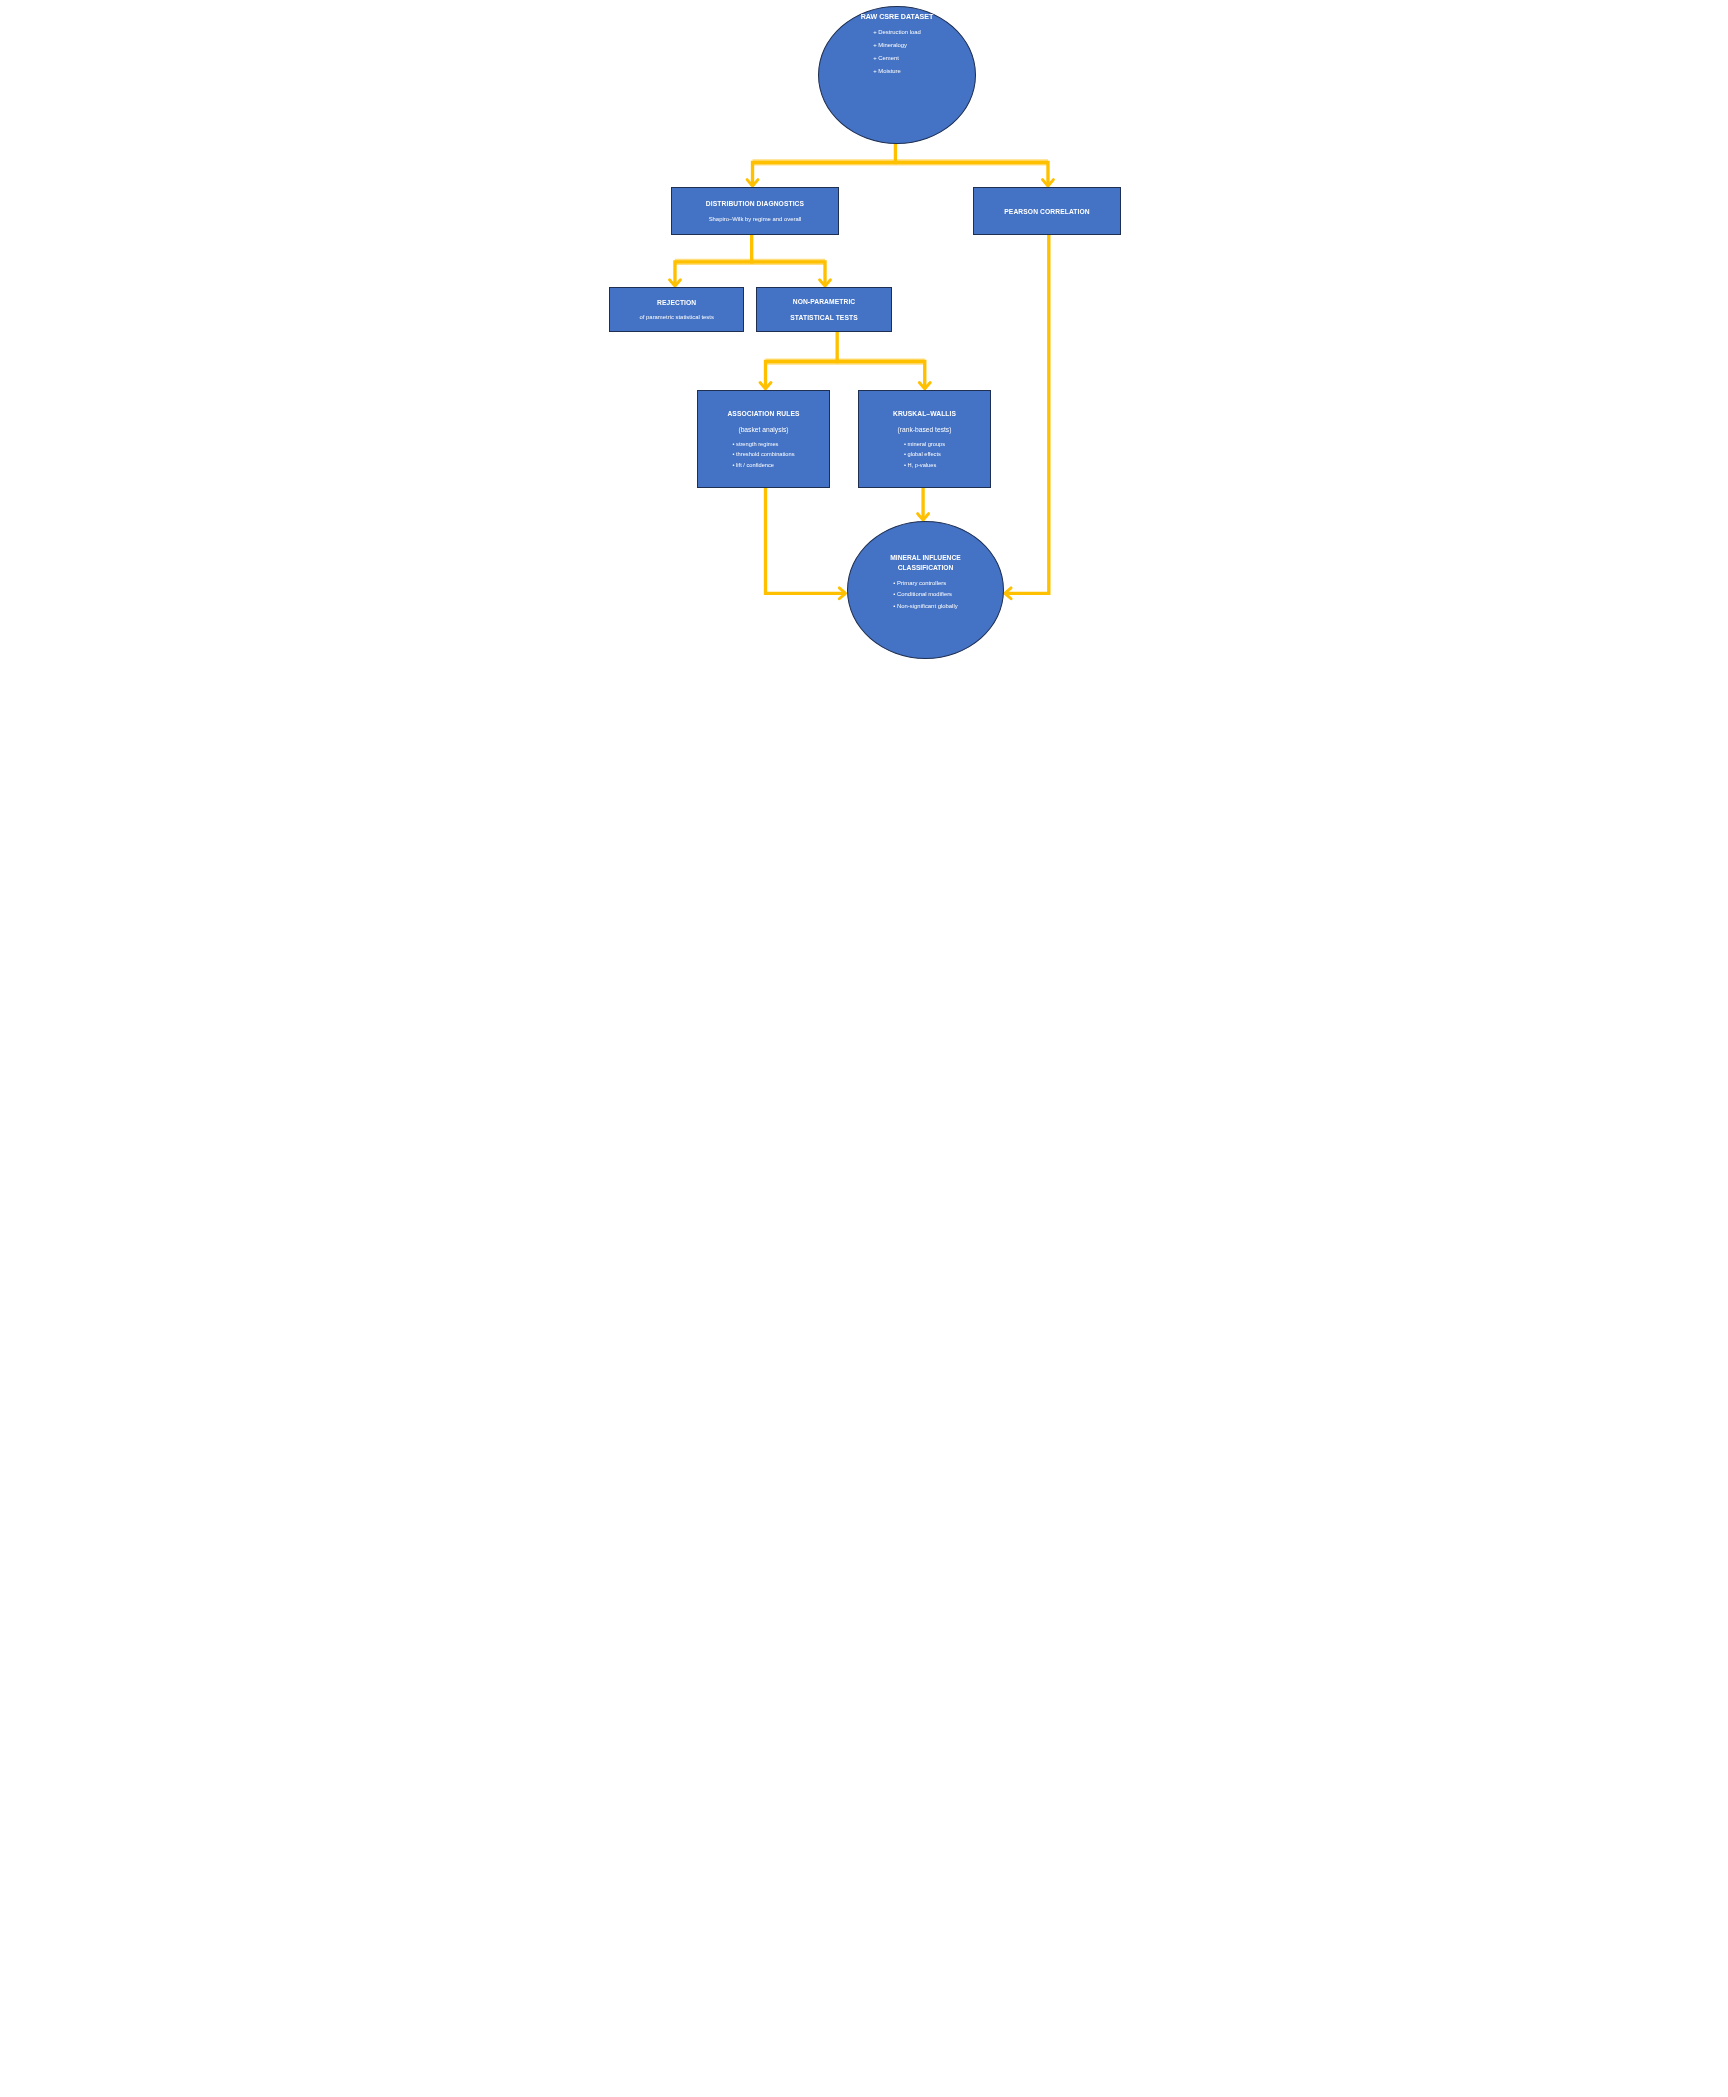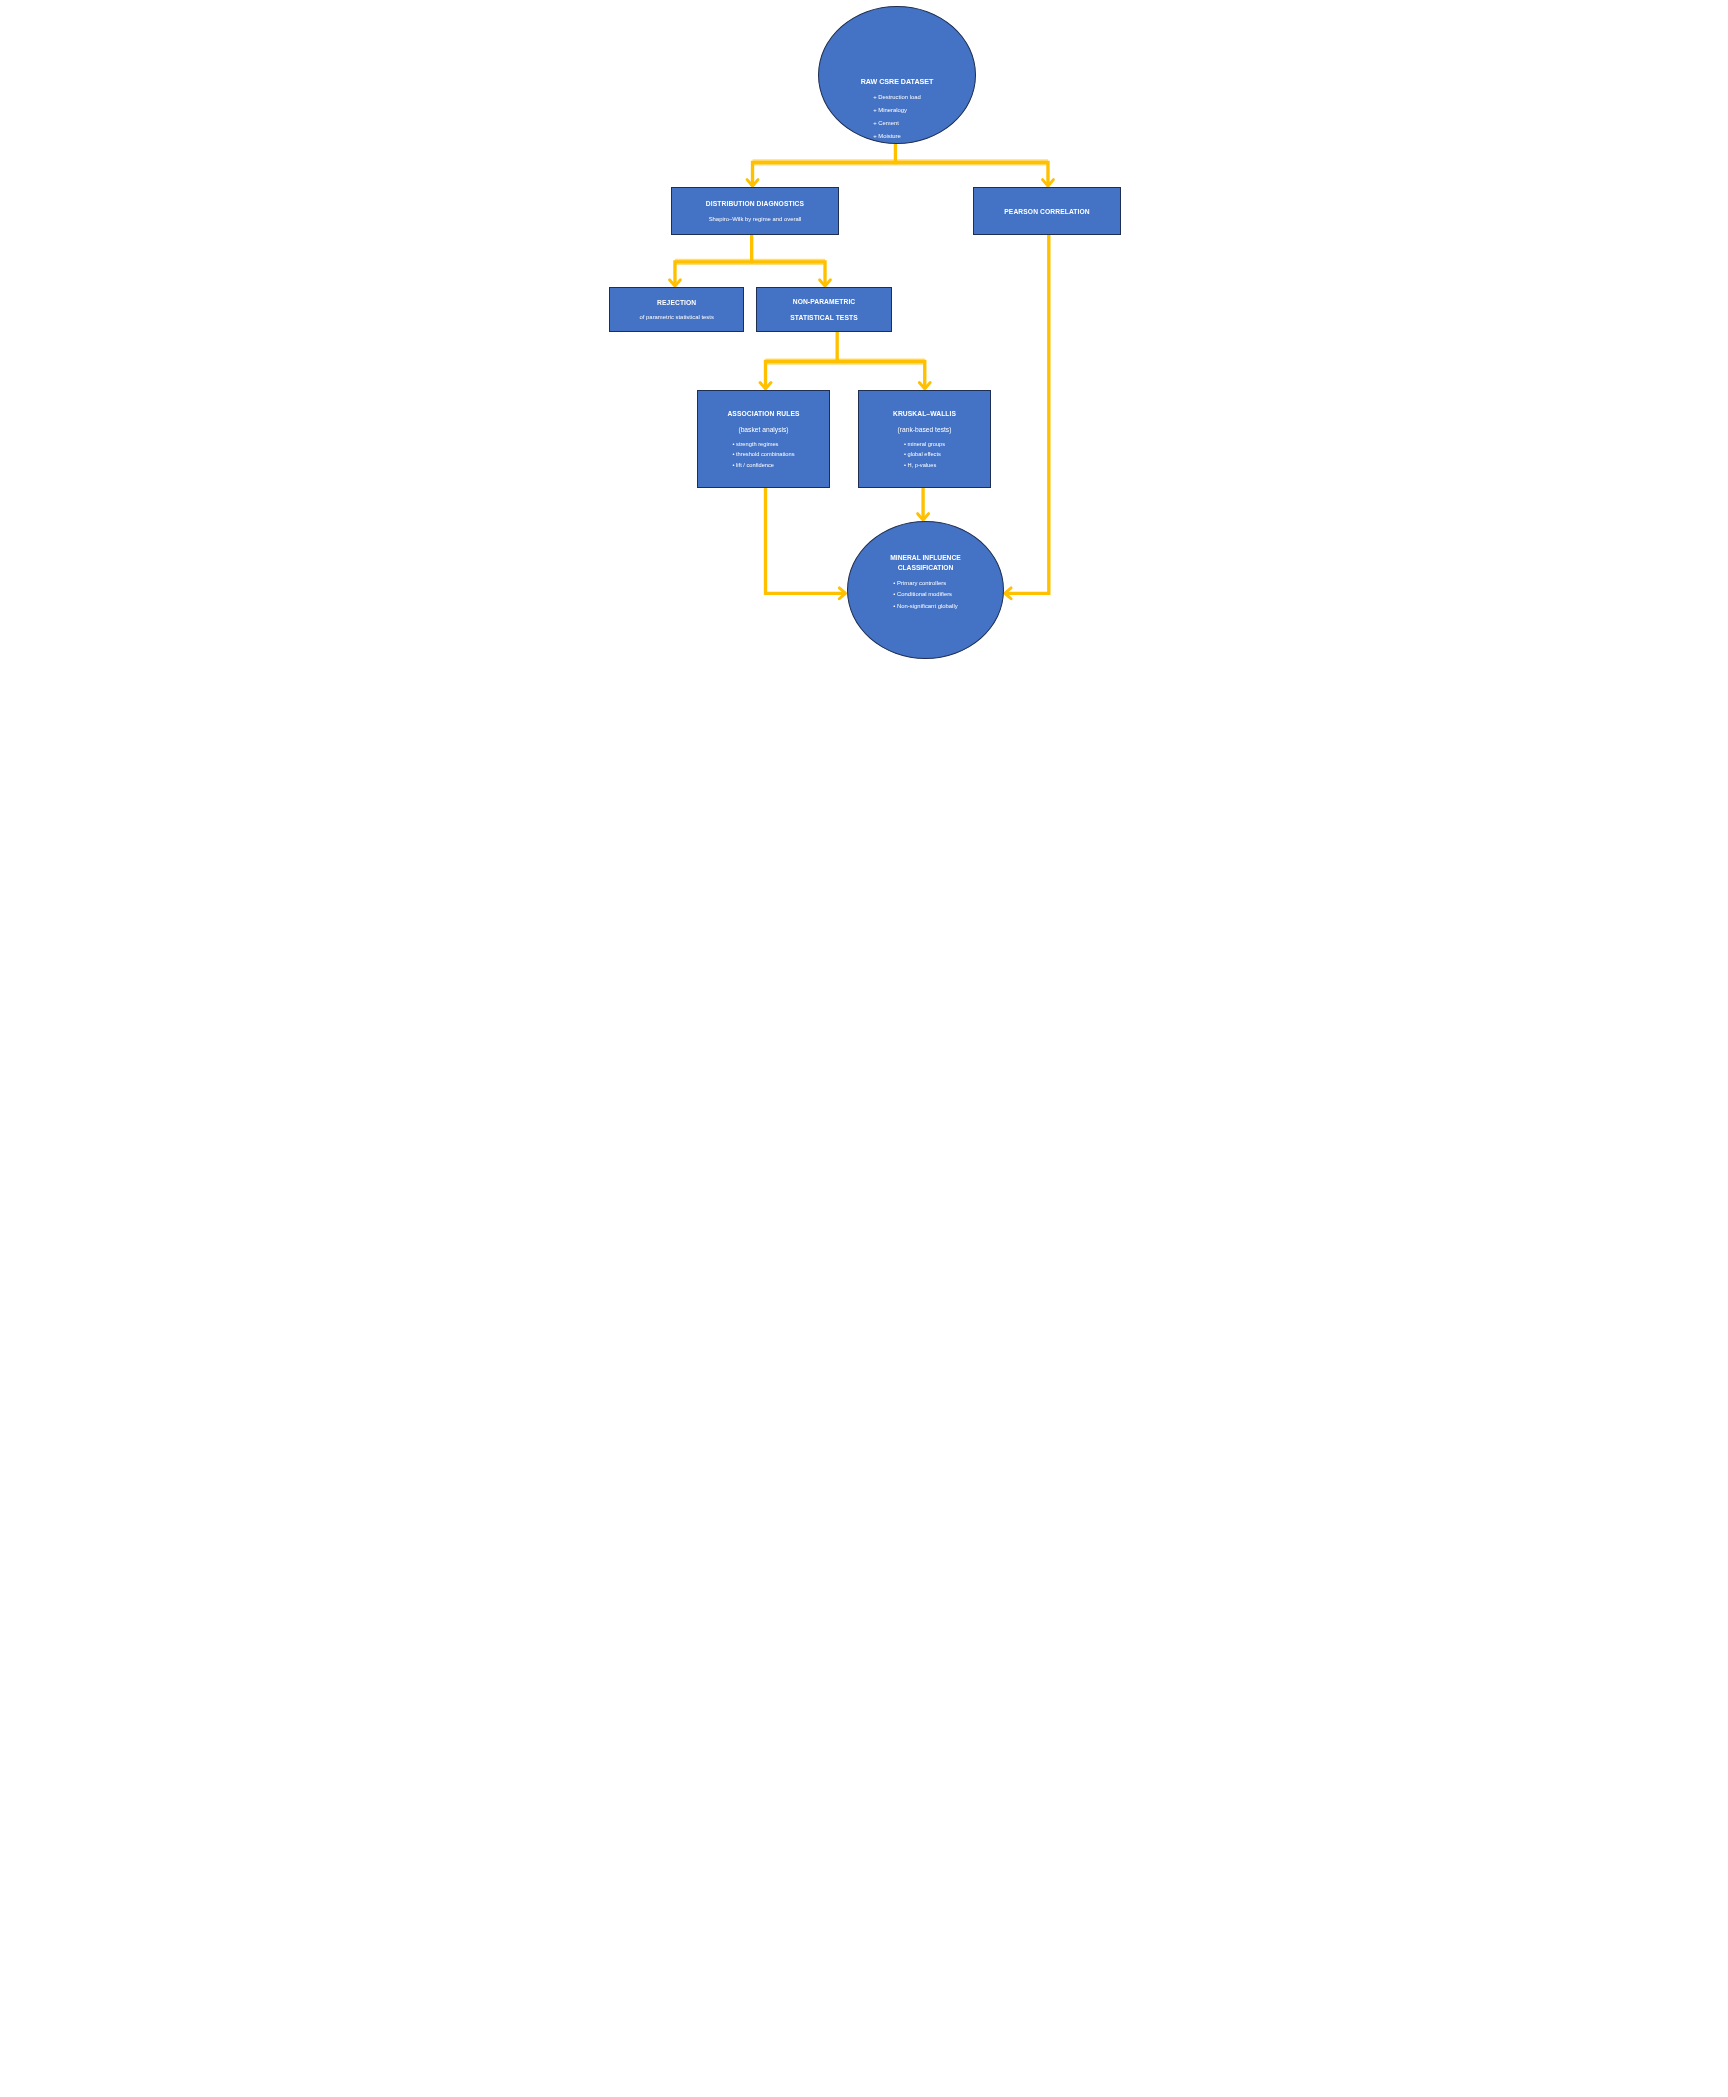--- a/index.html
+++ b/index.html
@@ -36,21 +36,21 @@
     background: var(--node-fill, #4472C4);
     display: flex;
     flex-direction: column;
     align-items: center;
     text-align: center;
   }
   .box { border: 1.7px solid var(--node-border, #1E2F52); }
   .ellipse {
     border: 1.3px solid var(--node-border, #1E2F52);
     border-radius: 50%;
-    justify-content: flex-end;
+    justify-content: flex-start;
   }
   .box-title { font-size: 6.7px; font-weight: bold; letter-spacing: 0.1px; }
   .box-subtitle { font-size: 5.9px; }
   .ellipse-title { font-size: 7.1px; font-weight: bold; margin-bottom: 5px; }
   .plus-items { font-size: 5.9px; line-height: 13px; text-align: left; }
   .bullets { font-size: 5.7px; line-height: 10.5px; text-align: left; }
 
   #node-raw      { left: 213px; top: 6.3px;  width: 158px; height: 138px; padding-top: 5.9px; }
   #node-dist     { left: 66px; top: 187px; width: 168px; height: 48px; justify-content: space-evenly; padding: 2.5px 1.7px; }
   #node-pearson  { left: 368px; top: 187px; width: 148px; height: 48px; justify-content: center; }

